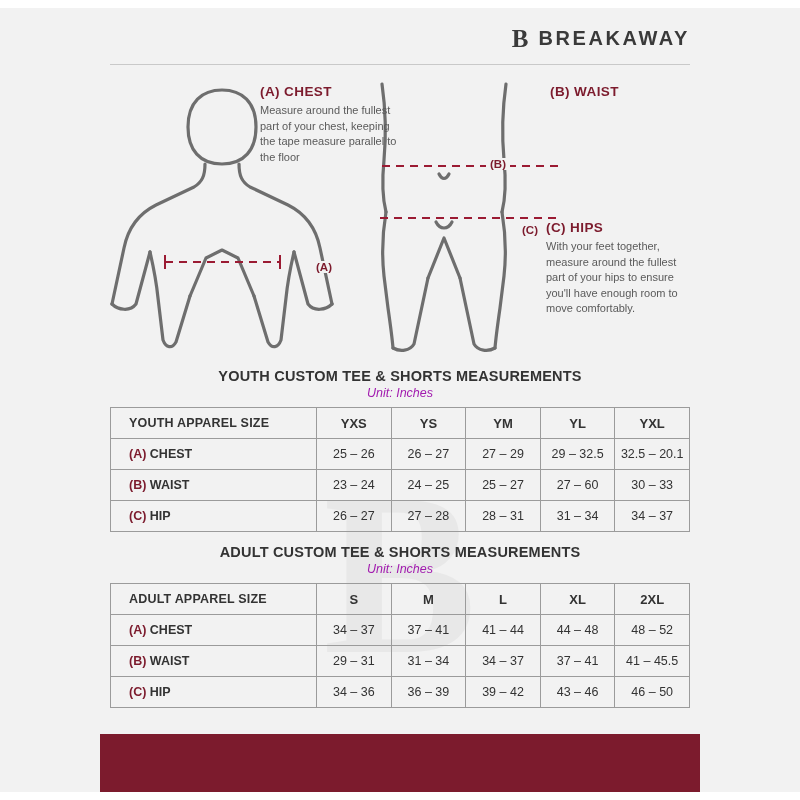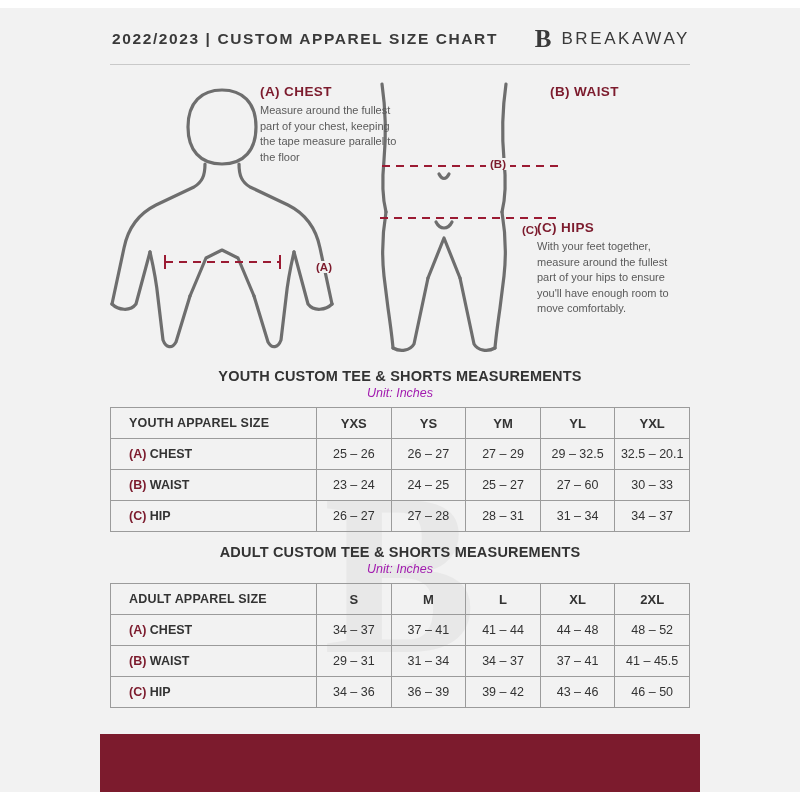--- a/index.html
+++ b/index.html
@@ -66,22 +66,22 @@
     gap: 10px;
   }
   .brand-mark {
     font-family: "Liberation Serif", serif;
     font-size: 25px;
     font-weight: bold;
     color: #3a3a3a;
     line-height: 1;
   }
   .brand-name {
-    font-size: 17px;
-    font-weight: normal;
+    font-size: 20px;
+    font-weight: bold;
     letter-spacing: 2.6px;
     color: #3a3a3a;
   }
   .header-rule {
     position: absolute;
     left: 110px; top: 42px;
     width: 580px;
     height: 1px;
     background: #c9c9c9;
   }
@@ -105,21 +105,21 @@
     letter-spacing: .4px;
     margin-bottom: 4px;
   }
   .note-body {
     font-size: 11px;
     line-height: 1.42;
     color: #5a5a5a;
   }
   .note-chest { left: 150px; top: 12px; }
   .note-waist { left: 440px; top: 12px; }
-  .note-hips  { left: 427px; top: 148px; }
+  .note-hips  { left: 436px; top: 148px; }
 
   
   .table-block { position: absolute; left: 110px; width: 580px; }
   .tbl-title {
     text-align: center;
     font-size: 14.5px;
     font-weight: bold;
     color: #333;
     letter-spacing: .2px;
   }
@@ -170,21 +170,20 @@
 </head>
 <body>
 
 <div class="page">
   <div class="sheet"></div>
   <div class="watermark">B</div>
 
   <div class="content">
 
     <div class="header">
-      <div class="header-title">2022/2023  |  CUSTOM APPAREL SIZE CHART</div>
       <div class="brand">
         <div class="brand-mark">B</div>
         <div class="brand-name">BREAKAWAY</div>
       </div>
       <div class="header-rule"></div>
     </div>
 
     <div class="illu">
       <svg class="figs" width="580" height="285" viewBox="0 0 580 285">
 

